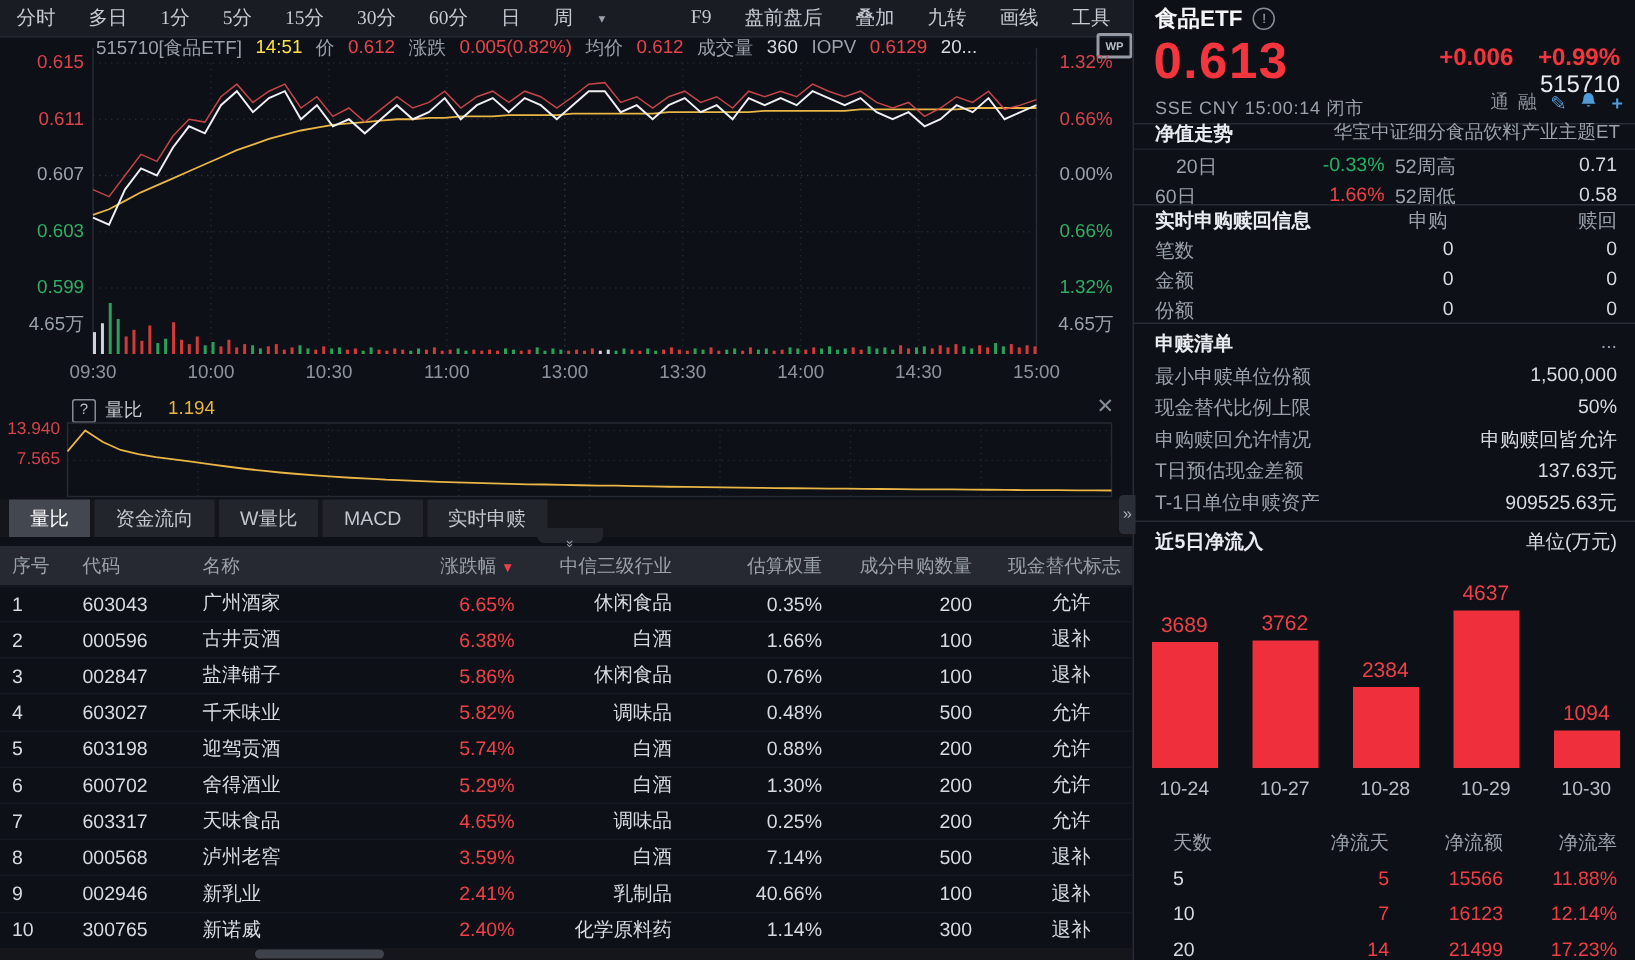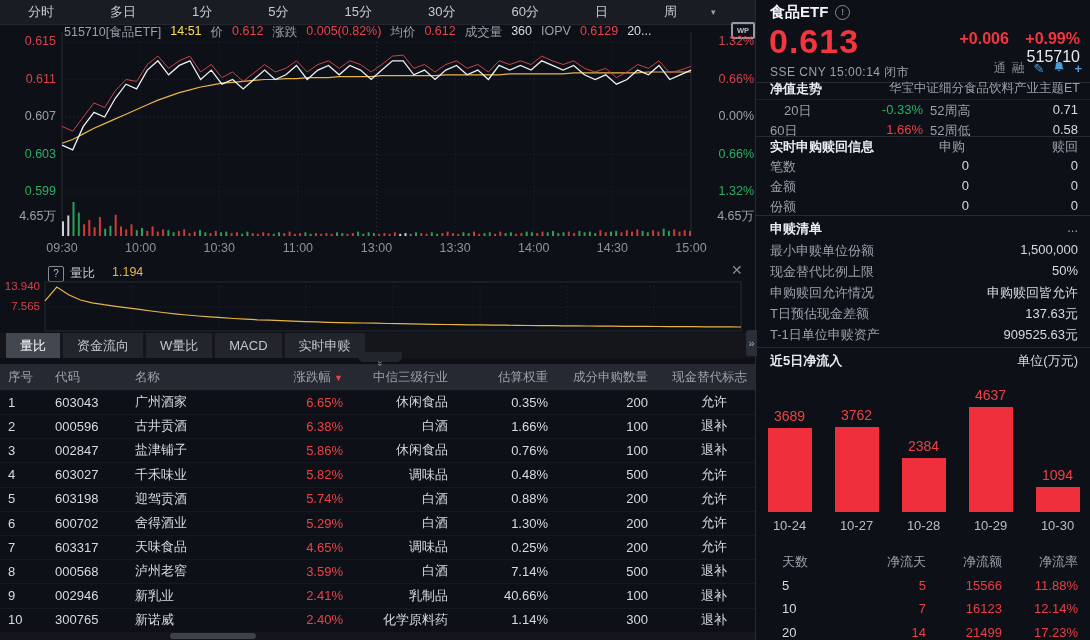--- a/index.html
+++ b/index.html
@@ -1,34 +1,34 @@
 <!DOCTYPE html>
 <html><head>
 <meta charset="utf-8">
 <style>
   html,body{margin:0;padding:0;background:#07090d;}
   .app{position:relative;width:1090px;height:640px;overflow:hidden;background:#0d1016;
        font-family:"Liberation Sans","DejaVu Sans",sans-serif;color:#dfe3e9;-webkit-font-smoothing:antialiased;}
   
   .toolbar{position:absolute;left:0;top:0;width:755px;height:24px;background:#191c23;
            border-bottom:1px solid #232730;display:flex;align-items:center;font-size:13px;color:#c6cad1;}
-  .tb-item{padding:0 28px;cursor:pointer;white-space:nowrap;}
+  .tb-item{padding:0 11px;cursor:pointer;white-space:nowrap;font-family:Liberation Serif, serif;}
   .tb-drop{font-size:9px;color:#9aa1ab;padding:0 6px;cursor:pointer;}
   .tb-right{display:flex;margin-left:40px;}
   .tb-icon{margin:0 9px;cursor:pointer;color:#aeb4bd;font-size:13px;}
   .tb-help{display:inline-block;width:14px;height:14px;line-height:13px;border:1px solid #868c95;border-radius:50%;
            text-align:center;font-size:10px;color:#aeb4bd;margin:0 8px;cursor:pointer;}
   
   .info-bar{position:absolute;left:64px;top:24px;height:15px;display:flex;gap:9px;font-size:12.5px;white-space:nowrap;}
   .seg-lbl{color:#9aa1ab}.seg-red{color:#e8434b}.seg-white{color:#d7dbe0}.seg-cyan{color:#fde047}
   .wp-badge{position:absolute;left:731px;top:22px;width:20px;height:13px;border:2px solid #959ba4;border-radius:2px;
             font-size:7.5px;font-weight:bold;color:#b9bfc8;text-align:center;line-height:13px;cursor:pointer;}
   
   .yl{position:absolute;width:56px;text-align:right;font-size:12.5px;}
-  .yr{position:absolute;left:694px;width:60px;text-align:right;font-size:12.5px;}
+  .yr{position:absolute;left:694px;width:60px;text-align:center;font-size:12.5px;}
   .ax-red{color:#d8434b}.ax-green{color:#2fae64}.ax-gray{color:#9aa1ab}
   .time-label{position:absolute;top:241px;width:42px;text-align:center;font-size:12.5px;color:#8d939d;}
   
   .ind-help{position:absolute;left:48px;top:266px;width:14px;height:14px;border:1px solid #868c95;border-radius:2px;
             font-size:10px;color:#b6bcc5;text-align:center;line-height:13px;cursor:pointer;}
   .ind-label{position:absolute;left:70px;top:265px;font-size:12.5px;color:#c6cad1;}
   .ind-value{position:absolute;left:112px;top:265px;font-size:12.5px;color:#e8b546;}
   .ind-close{position:absolute;left:731px;top:262px;font-size:14px;color:#878d96;cursor:pointer;}
   .ind-y{position:absolute;width:40px;text-align:right;font-size:11.5px;color:#d8434b;}
   

